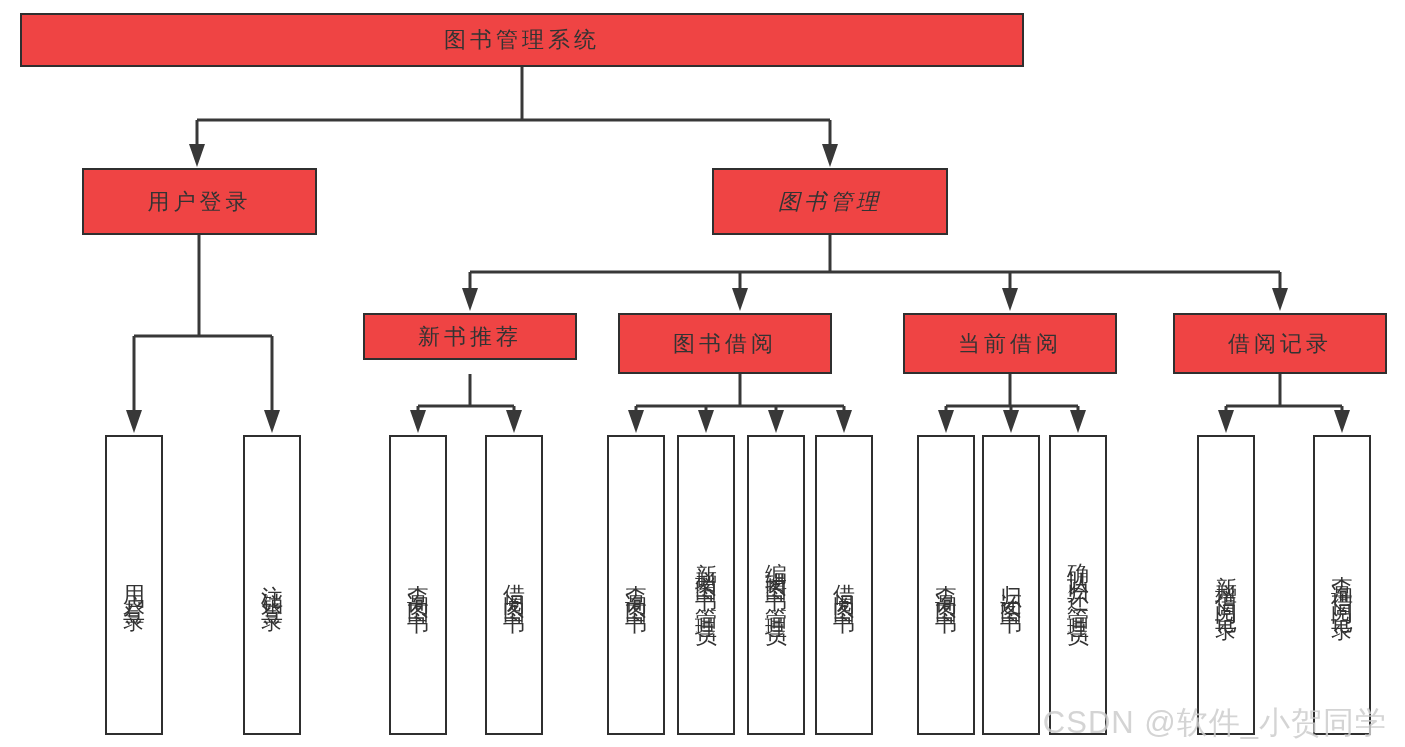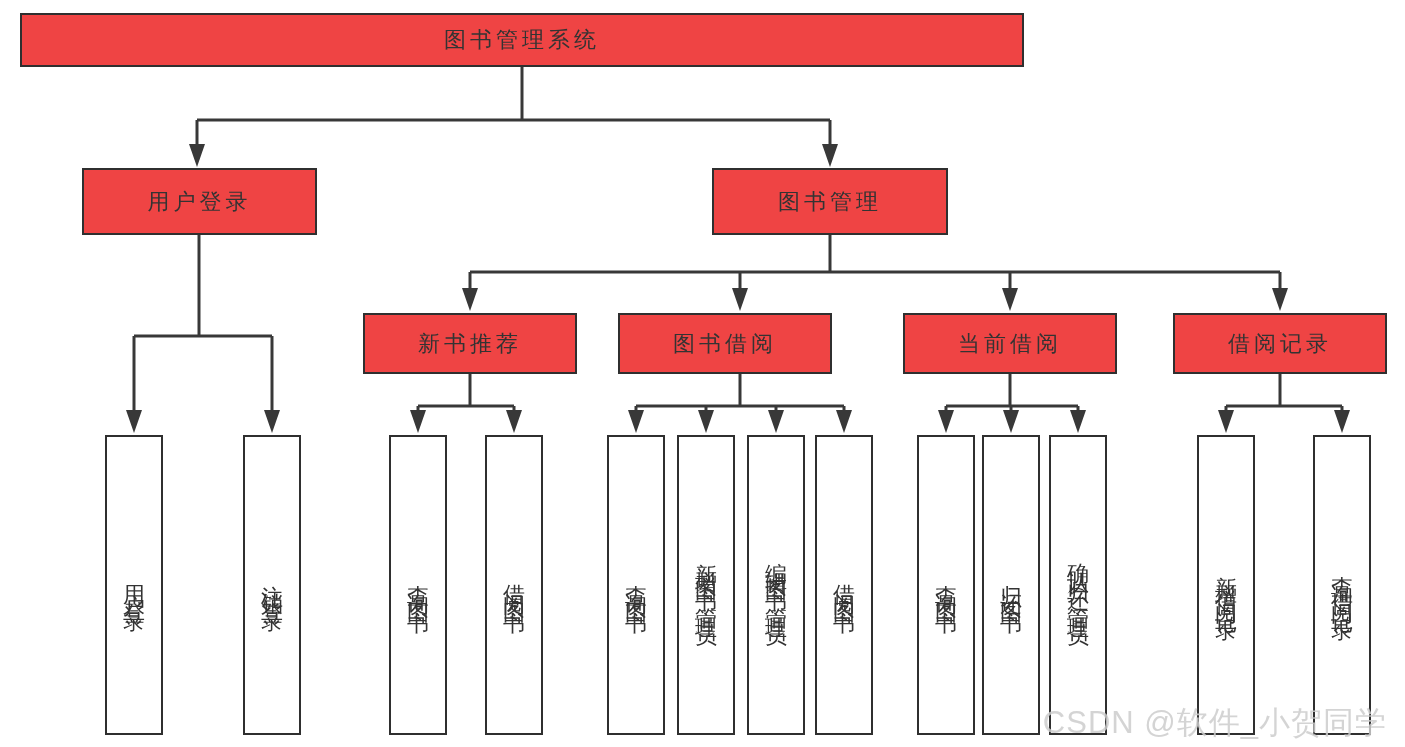--- a/index.html
+++ b/index.html
@@ -111,25 +111,25 @@
     </g>
   </svg>
 
   <div class="hbox" style="left:20px;top:13px;width:1004px;height:54px;">
     <span>图书管理系统</span>
   </div>
 
   <div class="hbox" style="left:82px;top:168px;width:235px;height:67px;">
     <span>用户登录</span>
   </div>
-  <div class="hbox" style="left:712px;top:168px;width:236px;height:67px;">
+  <div class="hbox" style="left:712px;top:168px;width:236px;height:67px;font-style:italic;">
     <span>图书管理</span>
   </div>
 
-  <div class="hbox" style="left:363px;top:313px;width:214px;height:61px;">
+  <div class="hbox" style="left:363px;top:313px;width:214px;height:47px;">
     <span>新书推荐</span>
   </div>
   <div class="hbox" style="left:618px;top:313px;width:214px;height:61px;">
     <span>图书借阅</span>
   </div>
   <div class="hbox" style="left:903px;top:313px;width:214px;height:61px;">
     <span>当前借阅</span>
   </div>
   <div class="hbox" style="left:1173px;top:313px;width:214px;height:61px;">
     <span>借阅记录</span>

